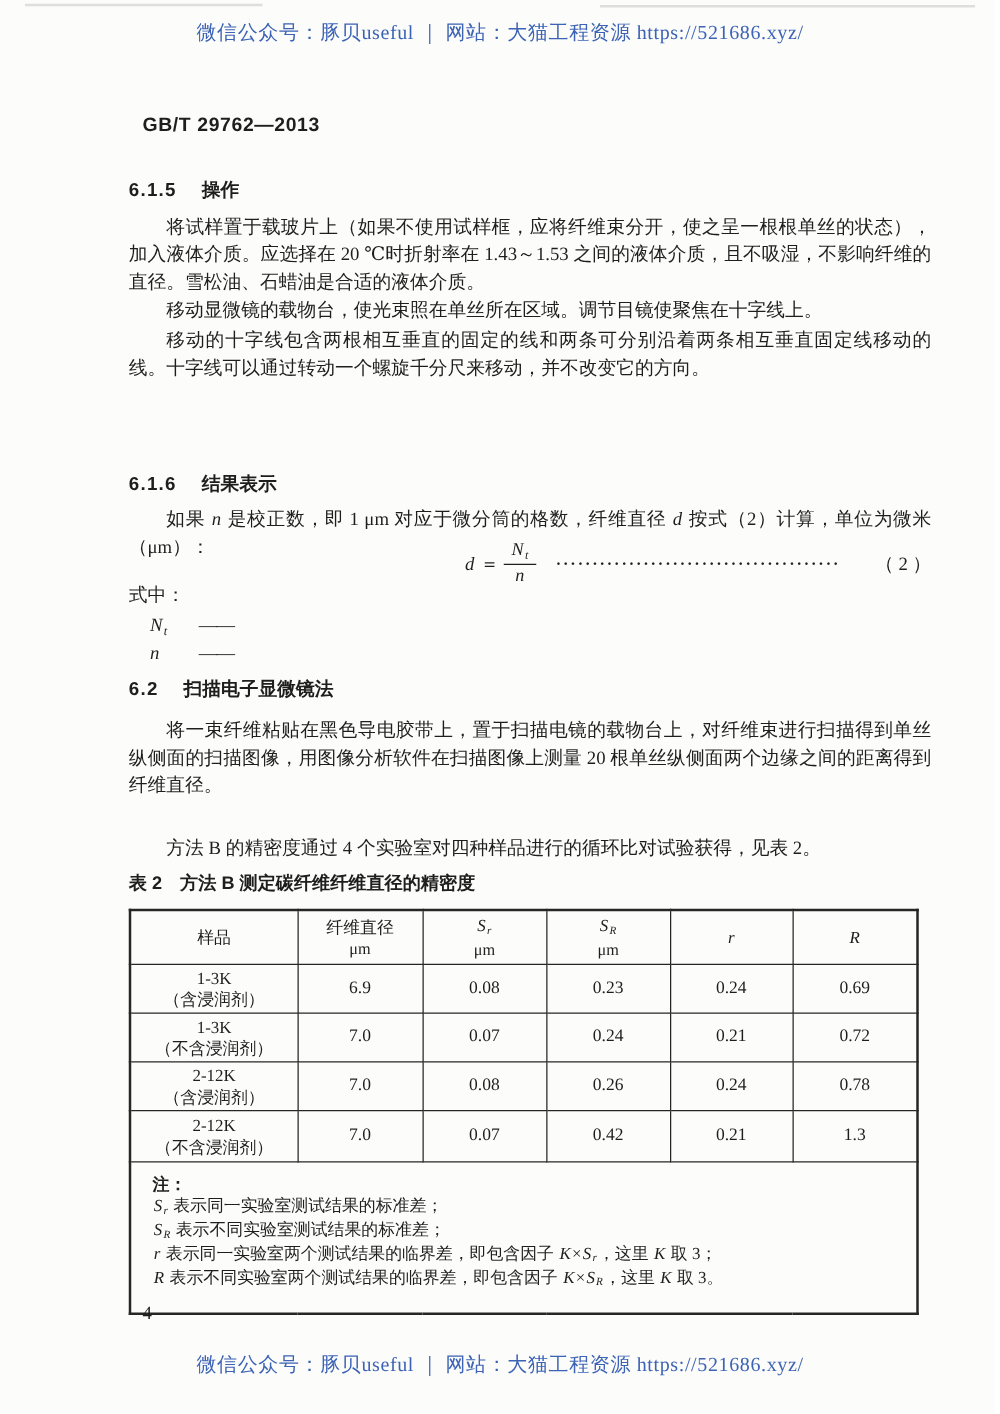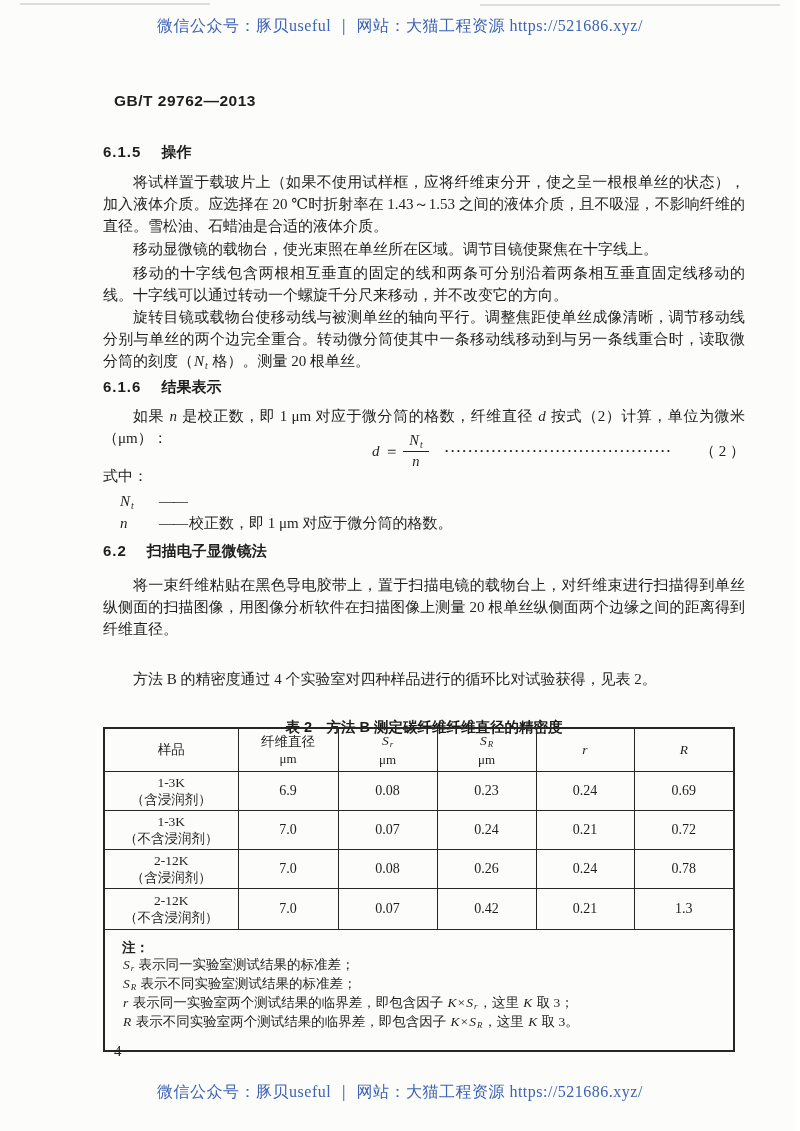--- a/index.html
+++ b/index.html
@@ -51,23 +51,22 @@
     font-weight:bold;letter-spacing:1.5px;font-size:13px;margin:0 4px 0 16px;}
   .eq-label{white-space:nowrap;font-size:15px;}
 
   .where-label{font-size:15px;}
   .term-line{display:flex;font-size:15px;line-height:22px;align-items:baseline;}
   .term-sym{flex:0 0 40px;}
   .term-dash{flex:0 0 auto;letter-spacing:-1px;margin-right:2px;}
 
   
   .table-title{
-    text-align:center;font-weight:bold;font-size:14.5px;
+    font-weight:bold;font-size:14.5px;
     font-family:"Liberation Sans","DejaVu Sans",sans-serif;
-    margin-top:21px;
   }
   table.precision{
     border-collapse:collapse;table-layout:fixed;
     width:630px;border:2px solid #262626;
     font-size:13.5px;color:#1e1e1e;
   }
   table.precision td,table.precision th{
     border:1px solid #262626;text-align:center;vertical-align:middle;
     padding:0;font-weight:normal;line-height:17px;
   }
@@ -95,21 +94,20 @@
   <div class="abs watermark" style="top:16px;">微信公众号：豚贝useful ｜ 网站：大猫工程资源 https://521686.xyz/</div>
 
   <div class="abs doc-number" style="top:92px;left:114px;text-align:right;">GB/T 29762—2013</div>
 
   <div class="abs content heading" style="top:143px;">
     <span class="h-num">6.1.5</span><span>操作</span>
   </div>
   <div class="abs content body-text indent" style="top:171px;">将试样置于载玻片上（如果不使用试样框，应将纤维束分开，使之呈一根根单丝的状态），加入液体介质。应选择在 20 ℃时折射率在 1.43～1.53 之间的液体介质，且不吸湿，不影响纤维的直径。雪松油、石蜡油是合适的液体介质。</div>
   <div class="abs content body-text indent" style="top:262px;">移动的十字线包含两根相互垂直的固定的线和两条可分别沿着两条相互垂直固定线移动的线。十字线可以通过转动一个螺旋千分尺来移动，并不改变它的方向。</div>
   <div class="abs content body-text indent" style="top:238px;">移动显微镜的载物台，使光束照在单丝所在区域。调节目镜使聚焦在十字线上。</div>
-  <div class="abs content body-text indent" style="top:306px;"><span>旋转目镜或载物台使移动线与被测单丝的轴向平行。调整焦距使单丝成像清晰，调节移动线分别与单丝的两个边完全重合。转动微分筒使其中一条移动线移动到与另一条线重合时，读取微分筒的刻度（</span><span class="seg-var">N</span><span class="seg-sub">t</span><span> 格）。测量 20 根单丝。</span></div>
 
   <div class="abs content heading" style="top:378px;">
     <span class="h-num">6.1.6</span><span>结果表示</span>
   </div>
   <div class="abs content body-text indent" style="top:405px;"><span>如果 </span><span class="seg-var">n</span><span> 是校正数，即 1 μm 对应于微分筒的格数，纤维直径 </span><span class="seg-var">d</span><span> 按式（2）计算，单位为微米（μm）：</span></div>
 
   <div class="abs content equation-row" style="top:432px;height:38px;">
     <span class="eq-spacer"></span>
     <span class="eq-lhs"><span class="seg-var">d</span><span> ＝</span></span>
     <span class="frac">
@@ -121,21 +119,20 @@
   </div>
 
   <div class="abs content where-label" style="top:467px;">式中：</div>
   <div class="abs content term-line" style="top:490px;padding-left:16px;">
     <span class="term-sym"><span class="seg-var">N</span><span class="seg-sub">t</span></span>
     <span class="term-dash">——</span>
   </div>
   <div class="abs content term-line" style="top:512px;padding-left:16px;">
     <span class="term-sym"><span class="seg-var">n</span></span>
     <span class="term-dash">——</span>
-    <span>校正数，即 1 μm 对应于微分筒的格数。</span>
   </div>
 
   <div class="abs content heading" style="top:542px;">
     <span class="h-num">6.2</span><span>扫描电子显微镜法</span>
   </div>
   <div class="abs content body-text indent" style="top:574px;">将一束纤维粘贴在黑色导电胶带上，置于扫描电镜的载物台上，对纤维束进行扫描得到单丝纵侧面的扫描图像，用图像分析软件在扫描图像上测量 20 根单丝纵侧面两个边缘之间的距离得到纤维直径。</div>
 
   <div class="abs content body-text indent" style="top:657px;margin-top:11px;">方法 B 的精密度通过 4 个实验室对四种样品进行的循环比对试验获得，见表 2。</div>
 
   <div class="abs content table-title" style="top:697px;">表 2　方法 B 测定碳纤维纤维直径的精密度</div>

